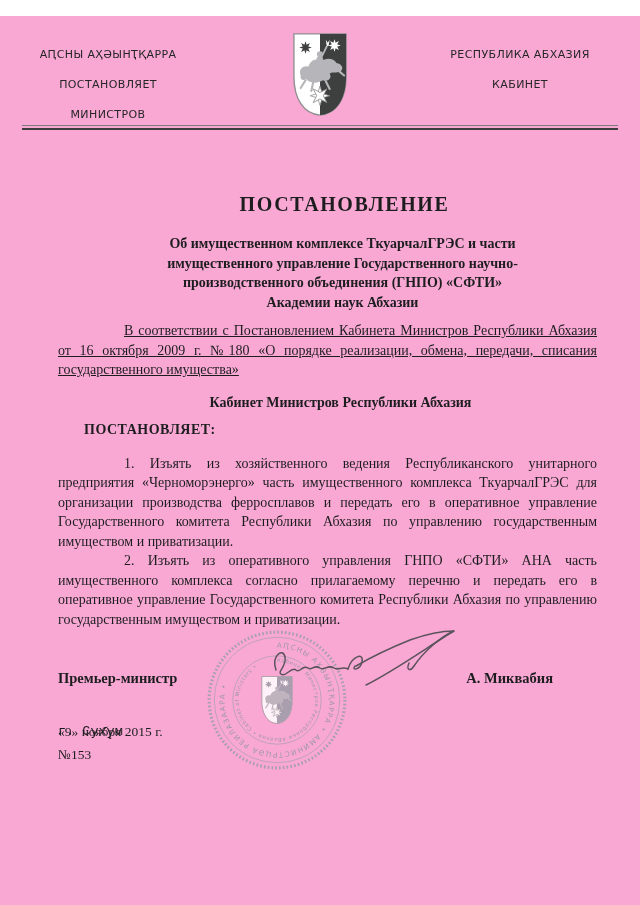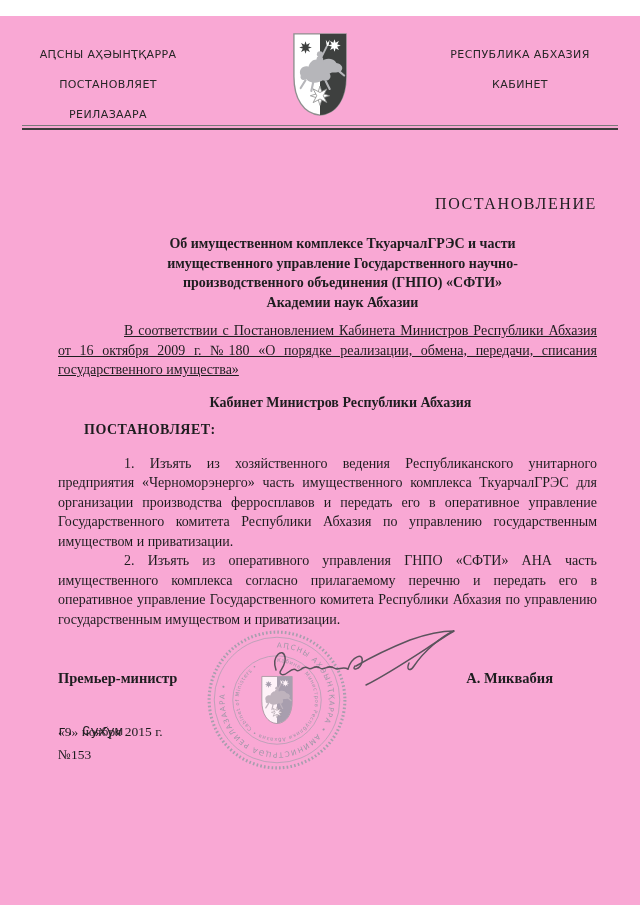--- a/index.html
+++ b/index.html
@@ -17,21 +17,21 @@
   .hdr-left  { left:20px;  width:176px; }
   .hdr-right { right:28px; width:184px; }
   .emblem { position:absolute; left:289px; top:16px; width:62px; height:85px; color:#3e403f; }
   .rule {
     position:absolute; left:22px; right:22px; top:109px; height:2px;
     border-top:1px solid #7a7a7a; border-bottom:2px solid #3d3d3d;
   }
   
   .doc-body { position:absolute; left:58px; top:180px; width:539px; font-size:14px; z-index:2; }
   .doc-title {
-    text-align:right; font-weight:400; font-size:16px; letter-spacing:1.6px;
+    text-align:center; font-weight:700; font-size:20px; letter-spacing:1.6px;
     line-height:16px; padding-left:34px;
   }
   .subject { margin-top:22px; text-align:center; font-weight:700; line-height:19.5px; padding-left:30px; }
   .preamble, .clause { text-align:justify; text-indent:66px; line-height:19.5px; }
   .preamble { margin:9px 0 0;text-decoration:underline; }
   .issuer  { margin-top:15px; text-align:center; font-weight:700; padding-left:26px; }
   .resolve { margin-top:11px; text-align:left; font-weight:700; letter-spacing:.5px; padding-left:26px; }
   .clause  { margin:16px 0 0; }
   .clause + .clause { margin-top:0; }
   
@@ -77,21 +77,21 @@
       <path d="M0,-10 L2.4,-2.4 L10,0 L2.4,2.4 L0,10 L-2.4,2.4 L-10,0 L-2.4,-2.4 Z" transform="rotate(45)"></path>
     </g>
   </symbol>
 </svg>
 
 <div class="page">
 
   <div class="hdr-block hdr-left">
     <div>АԤСНЫ АҲӘЫНҬҚАРРА</div>
     <div>ПОСТАНОВЛЯЕТ</div>
-    <div>РЕИЛАЗААРА</div>
+    <div>МИНИСТРОВ</div>
   </div>
 
   <svg class="emblem" viewBox="0 0 60 88">
     <use href="#coa"></use>
   </svg>
 
   <div class="hdr-block hdr-right">
     <div>РЕСПУБЛИКА АБХАЗИЯ</div>
     <div>КАБИНЕТ</div>
   </div>

